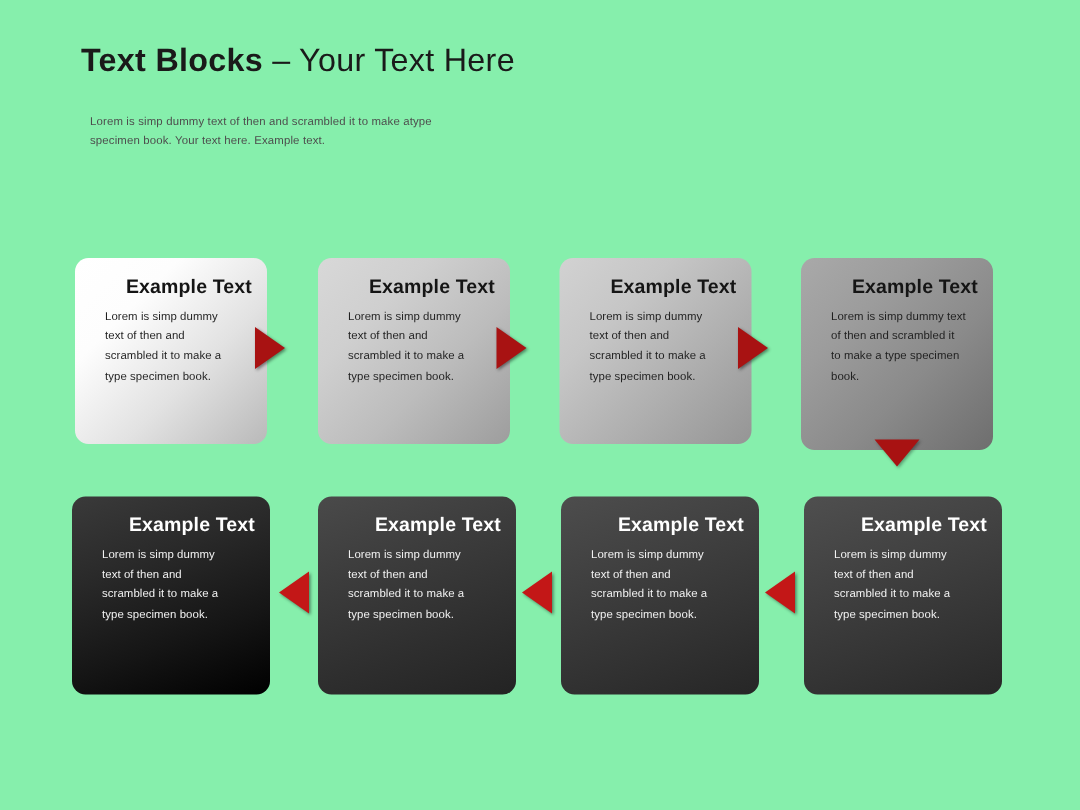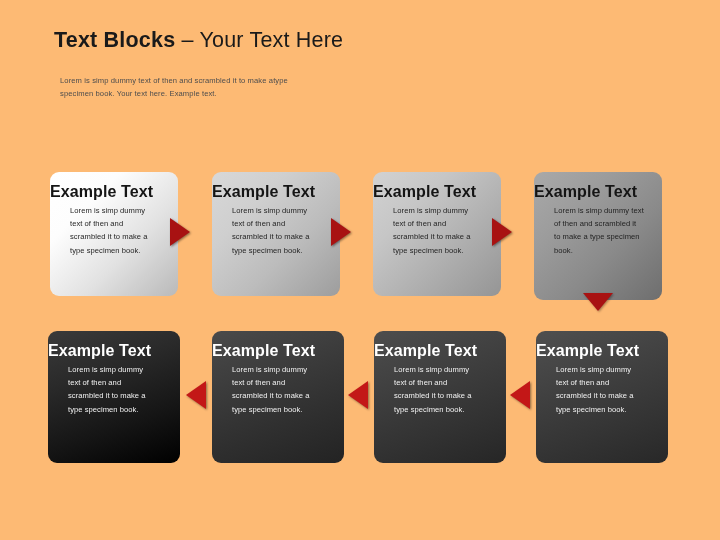--- a/index.html
+++ b/index.html
@@ -13,21 +13,21 @@
     position: relative;
     overflow: hidden;
     font-family: "Liberation Sans", sans-serif;
     -webkit-font-smoothing: antialiased;
   }
 
   
   .slide {
     position: absolute;
     inset: 0;
-    background: #fdba74;
+    background: #86efac;
   }
 
   
   .slide-title {
     position: absolute;
     left: 54px;
     top: 28px;
     font-size: 21.5px;
     color: #1a1a1a;
     letter-spacing: 0.2px;
@@ -53,22 +53,22 @@
     position: absolute;
     border-radius: 9px;
     box-sizing: border-box;
     overflow: hidden;
   }
   .block .bh {
     position: absolute;
     left: 0;
     right: 10px;
     top: 11px;
-    text-align: left;
-    font-size: 16px;
+    text-align: right;
+    font-size: 13px;
     font-weight: bold;
     letter-spacing: 0.1px;
   }
   .block .bb {
     position: absolute;
     left: 20px;
     right: 26px;
     top: 32px;
     font-size: 7.6px;
     line-height: 13.2px;

